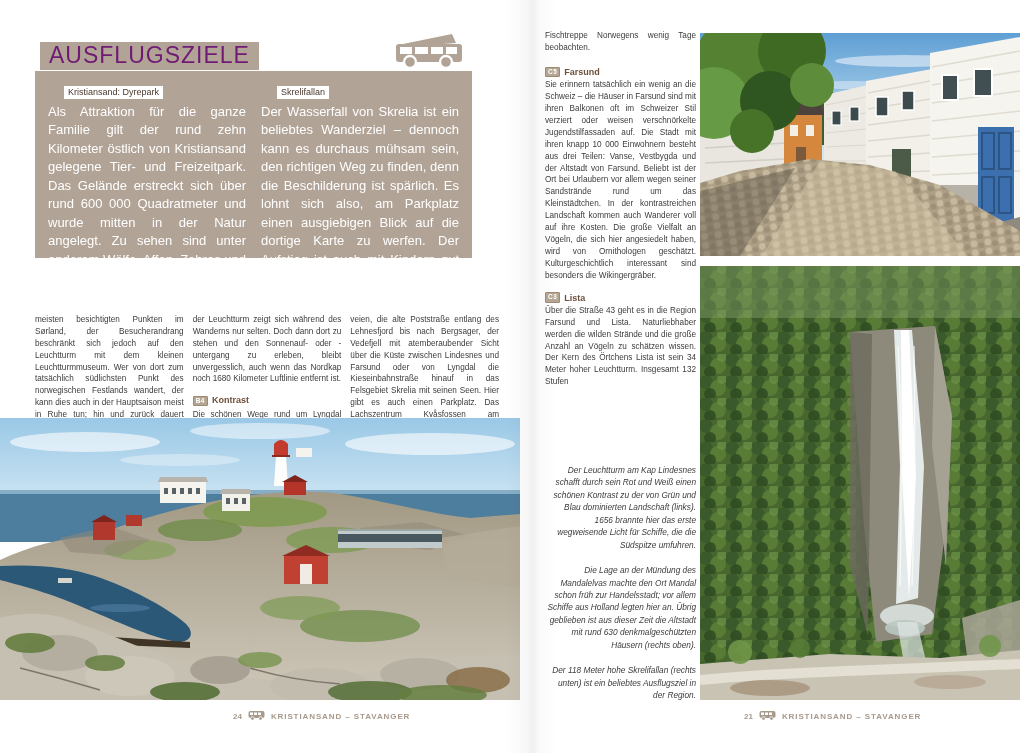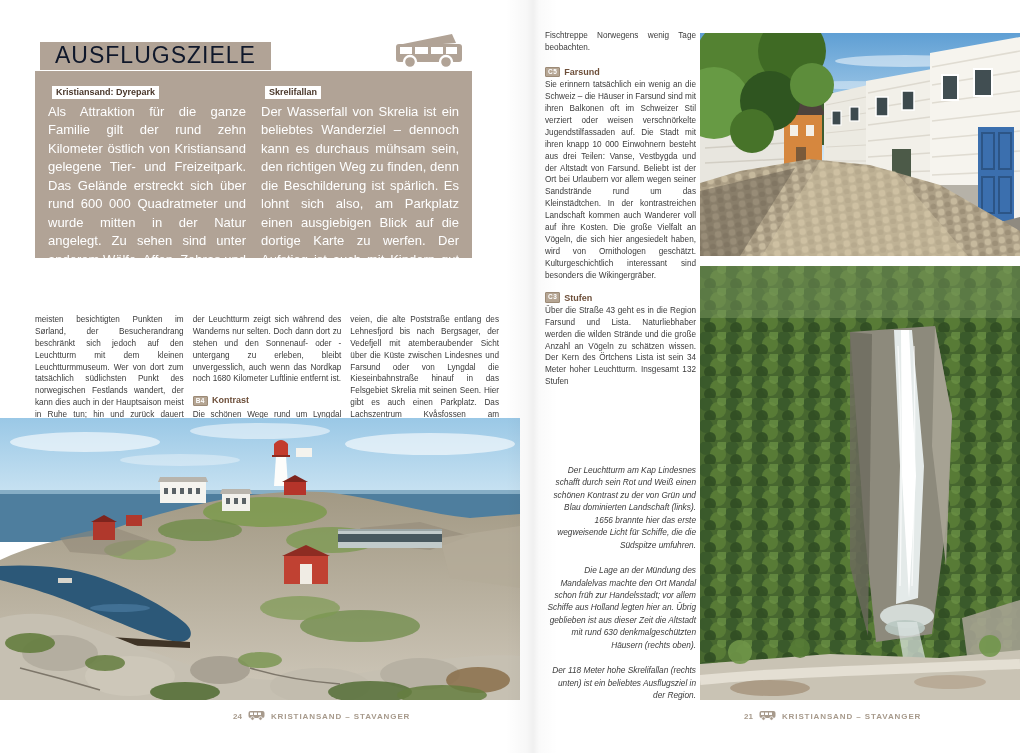--- a/index.html
+++ b/index.html
@@ -3,33 +3,33 @@
 <meta charset="utf-8">
 <style>
   html,body{margin:0;padding:0;background:#ffffff;}
   .stage{
     position:relative;width:1020px;height:753px;background:#ffffff;
     font-family:"Liberation Sans", sans-serif;overflow:hidden;color:#3b3b3b;
   }
   
   .banner{
     position:absolute;left:40px;top:42px;margin:0;
-    background:#b1a396;color:#0f172a;font-weight:400;font-size:23px;
-    letter-spacing:1px;padding:1px 15px 3px;line-height:1.05;
+    background:#b1a396;color:#701a75;font-weight:400;font-size:23px;
+    letter-spacing:1px;padding:1px 9px 3px;line-height:1.05;
   }
   .campervan{position:absolute;left:392px;top:31px;width:74px;height:38px;}
   .info-box{
     position:absolute;left:35px;top:71px;width:437px;height:187px;
     background:#b1a396;box-sizing:border-box;display:flex;gap:15px;
     padding:10px 13px 8px;
   }
   .info-col{flex:1;min-width:0;}
   .info-heading{
-    display:inline-block;background:#fff;color:#4a382c;font-weight:bold;
-    font-size:9px;padding:1px 4px 2px;margin:0 4px 3px;
+    display:inline-block;background:#fff;color:#4a382c;font-weight:normal;
+    font-size:9px;padding:1px 4px 2px;margin:0 16px 3px;
   }
   .info-body{color:#fff;font-size:13px;line-height:1.42;text-align:justify;margin:1px 0 0;}
   .main-cols{position:absolute;left:35px;top:266px;width:464px;display:flex;gap:9px;margin-top:48px;}
   .mcol{flex:1;min-width:0;font-size:8.2px;line-height:1.45;text-align:justify;}
   .mcol p{margin:0;}
   .subhead{
     display:flex;align-items:center;gap:4px;margin:9px 0 2px;
     font-size:9px;font-weight:bold;color:#6d4f3a;
   }
   .map-ref{
@@ -216,21 +216,21 @@
 
   <section class="right-col">
     <p>Fischtreppe Norwegens wenig Tage beobachten.</p>
     <h3 class="subhead" style="margin-top:13px;">
       <span class="map-ref">C5</span>
       <span>Farsund</span>
     </h3>
     <p>Sie erinnern tatsächlich ein wenig an die Schweiz – die Häuser in Farsund sind mit ihren Balkonen oft im Schweizer Stil verziert oder weisen verschnörkelte Jugendstilfassaden auf. Die Stadt mit ihren knapp 10 000 Einwohnern besteht aus drei Teilen: Vanse, Vestbygda und der Altstadt von Farsund. Beliebt ist der Ort bei Urlaubern vor allem wegen seiner Sandstrände rund um das Kleinstädtchen. In der kontrastreichen Landschaft kommen auch Wanderer voll auf ihre Kosten. Die große Vielfalt an Vögeln, die sich hier angesiedelt haben, wird von Ornithologen geschätzt. Kulturgeschichtlich interessant sind besonders die Wikingergräber.</p>
     <h3 class="subhead" style="margin-top:11px;">
       <span class="map-ref">C3</span>
-      <span>Stufen</span>
+      <span>Lista</span>
     </h3>
     <p>Über die Straße 43 geht es in die Region Farsund und Lista. Naturliebhaber werden die wilden Strände und die große Anzahl an Vögeln zu schätzen wissen. Der Kern des Örtchens Lista ist sein 34 Meter hoher Leuchtturm. Insgesamt 132 Stufen</p>
   </section>
 
   <section class="captions">
     <p class="caption">Der Leuchtturm am Kap Lindesnes schafft durch sein Rot und Weiß einen schönen Kontrast zu der von Grün und Blau dominierten Landschaft (links). 1656 brannte hier das erste wegweisende Licht für Schiffe, die die Südspitze umfuhren.</p>
     <p class="caption">Die Lage an der Mündung des Mandalelvas machte den Ort Mandal schon früh zur Handelsstadt; vor allem Schiffe aus Holland legten hier an. Übrig geblieben ist aus dieser Zeit die Altstadt mit rund 630 denkmalgeschützten Häusern (rechts oben).</p>
     <p class="caption">Der 118 Meter hohe Skrelifallan (rechts unten) ist ein beliebtes Ausflugsziel in der Region.</p>
   </section>
 

